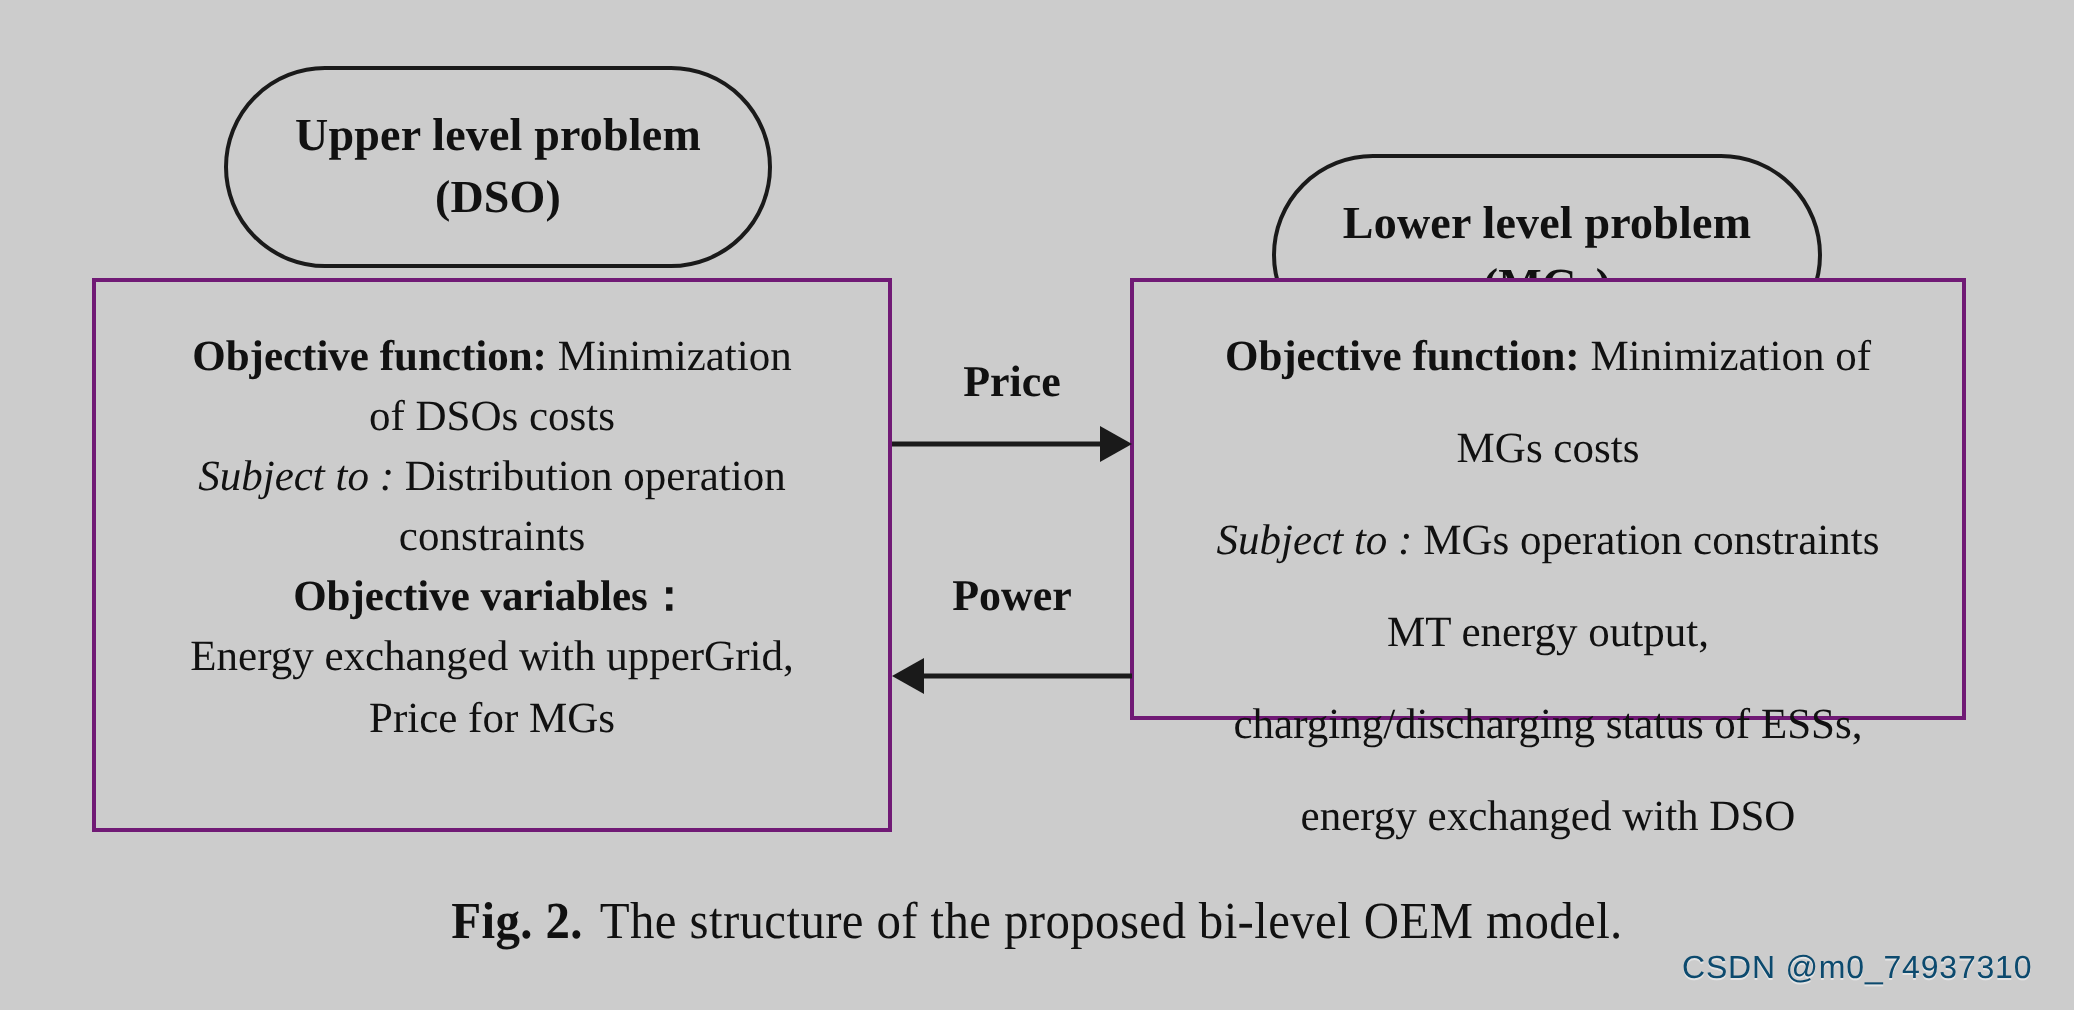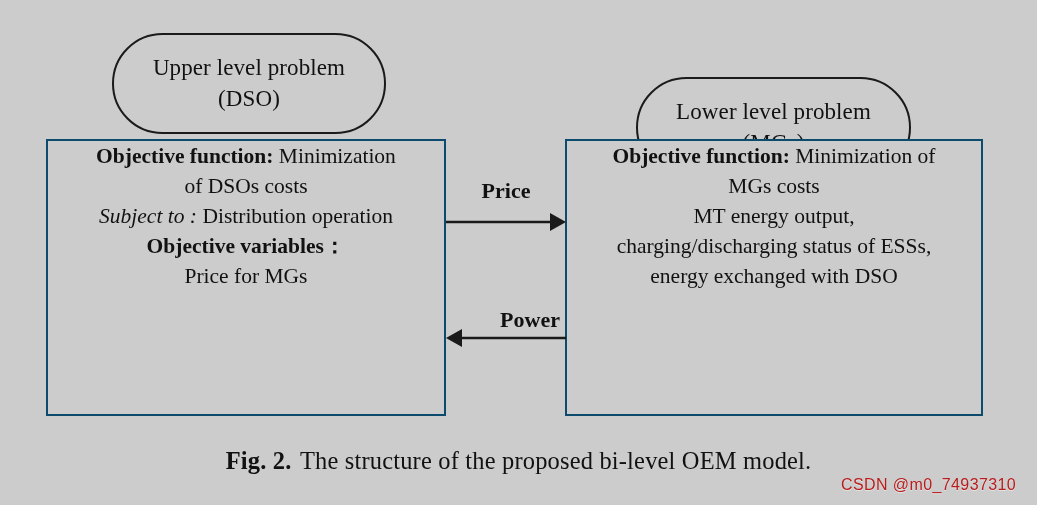--- a/index.html
+++ b/index.html
@@ -27,44 +27,45 @@
     position: absolute;
     box-sizing: border-box;
     border: 2px solid #1a1a1a;
     border-radius: 52px;
     background: #cccccc;
     display: flex;
     flex-direction: column;
     align-items: center;
     justify-content: center;
     text-align: center;
-    font-weight: normal;
+    font-weight: bold;
     font-size: 23px;
     line-height: 1.32;
     letter-spacing: 0.1px;
   }
   #pill-upper { left: 112px; top: 33px;  width: 274px; height: 101px; }
   #pill-lower { left: 636px; top: 33px;  width: 275px; height: 101px; margin-top: 44px; }
 
   
   .rect {
     position: absolute;
     box-sizing: border-box;
-    border: 2px solid #0c4a6e;
+    border: 2px solid #701a75;
     background: #cccccc;
     display: flex;
     flex-direction: column;
     align-items: center;
     justify-content: flex-start;
     text-align: center;
+    padding-top: 22px;
     font-size: 21.5px;
     line-height: 1.40;
   }
   #rect-upper { left: 46px;  top: 139px; width: 400px; height: 277px; }
-  #rect-lower { left: 565px; top: 139px; width: 418px; height: 277px; }
+  #rect-lower { left: 565px; top: 139px; width: 418px; height: 221px; gap: 16px; }
 
   .rect .line { display: block; width: 100%; }
   .lbl-bold   { font-weight: bold; }
   .lbl-italic { font-style: italic; }
 
   
   .arrow-svg {
     position: absolute;
     overflow: visible;
   }
@@ -73,21 +74,21 @@
 
   .arrow-label {
     position: absolute;
     width: 120px;
     text-align: center;
     font-weight: bold;
     font-size: 22px;
     line-height: 1;
   }
   #label-price { left: 446px; top: 180px; }
-  #label-power { left: 446px; top: 309px; margin-left: 24px; }
+  #label-power { left: 446px; top: 287px; }
 
   
   #caption {
     position: absolute;
     left: 0;
     top: 447px;
     width: 1037px;
     text-align: center;
     font-size: 26px;
     line-height: 1.1;
@@ -96,21 +97,21 @@
   }
   #caption .cap-num { font-weight: bold; margin-right: 9px; }
 
   
   #watermark {
     position: absolute;
     left: 841px;
     top: 476px;
     font-family: "Liberation Sans", "DejaVu Sans", sans-serif;
     font-size: 16px;
-    color: #b91c1c;
+    color: #0c4a6e;
     text-shadow: 0 1px 0 #e4e4e4;
     letter-spacing: 0.4px;
     white-space: nowrap;
   }
 </style>
 </head>
 <body>
 
 <div id="figure">
 
@@ -121,27 +122,30 @@
 
   <div class="pill" id="pill-lower">
     <span>Lower level problem</span>
     <span>(MGs)</span>
   </div>
 
   <div class="rect" id="rect-upper">
     <span class="line"><span class="lbl-bold">Objective function:</span><span> Minimization</span></span>
     <span class="line">of DSOs costs</span>
     <span class="line"><span class="lbl-italic">Subject to :</span><span> Distribution operation</span></span>
+    <span class="line">constraints</span>
     <span class="line lbl-bold">Objective variables：</span>
+    <span class="line">Energy exchanged with upperGrid,</span>
     <span class="line">Price for MGs</span>
   </div>
 
   <div class="rect" id="rect-lower">
     <span class="line"><span class="lbl-bold">Objective function:</span><span> Minimization of</span></span>
     <span class="line">MGs costs</span>
+    <span class="line"><span class="lbl-italic">Subject to :</span><span> MGs operation constraints</span></span>
     <span class="line">MT energy output,</span>
     <span class="line">charging/discharging status of ESSs,</span>
     <span class="line">energy exchanged with DSO</span>
   </div>
 
   <div class="arrow-label" id="label-price">Price</div>
   <svg class="arrow-svg" id="arrow-price-wrap" viewBox="0 0 120 34" width="120" height="34" aria-hidden="true">
     <line x1="0" y1="16" x2="106" y2="16" stroke="#1a1a1a" stroke-width="2.4"></line>
     <polygon points="104,7 120,16 104,25" fill="#1a1a1a"></polygon>
   </svg>

